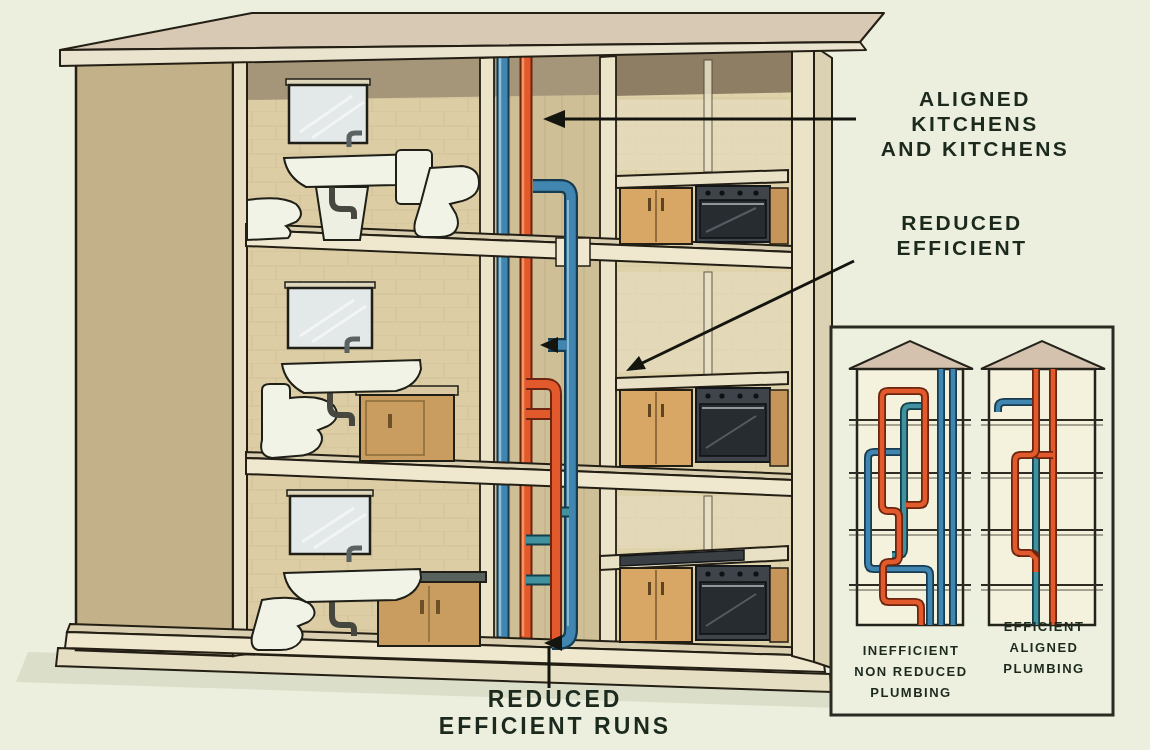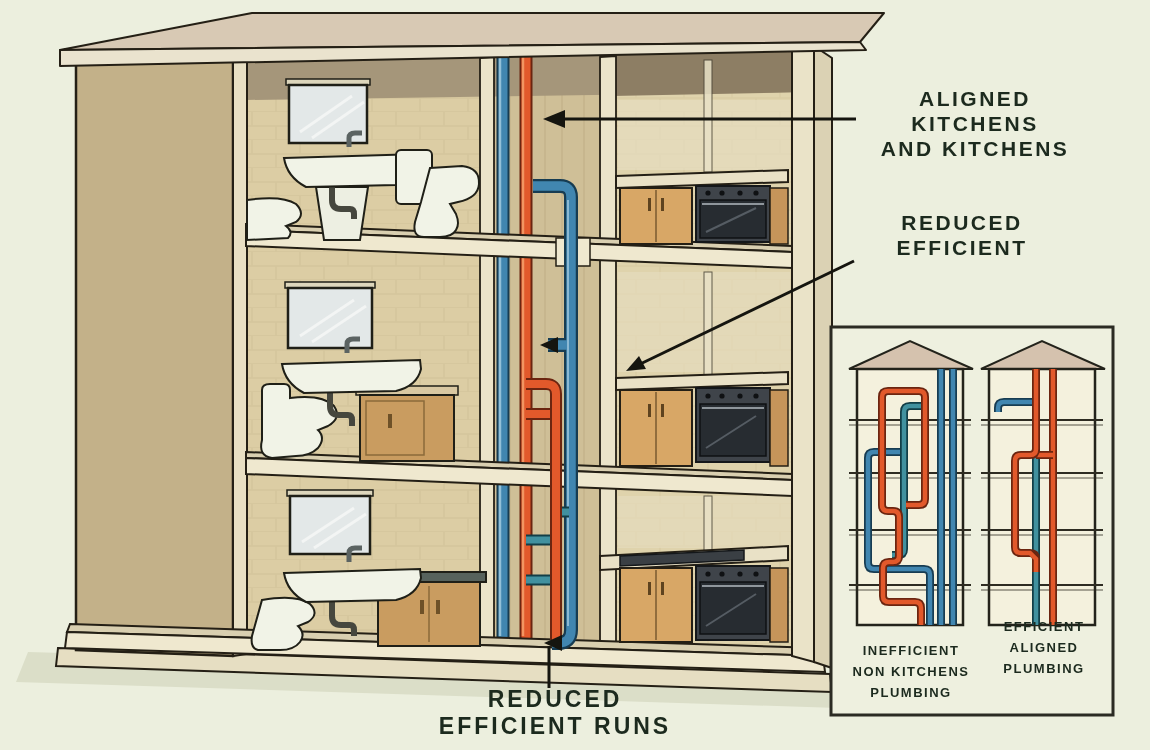--- a/index.html
+++ b/index.html
@@ -272,21 +272,21 @@
   <div>EFFICIENT</div>
 </div>
 
 <div class="label lbl-bottom" style="left:375px;top:686px;width:360px;">
   <div>REDUCED</div>
   <div>EFFICIENT RUNS</div>
 </div>
 
 <div class="label lbl-inset" style="left:838px;top:640px;width:146px;">
   <div>INEFFICIENT</div>
-  <div>NON KITCHENS</div>
+  <div>NON REDUCED</div>
   <div>PLUMBING</div>
 </div>
 
 <div class="label lbl-inset" style="left:972px;top:616px;width:144px;">
   <div>EFFICIENT</div>
   <div>ALIGNED</div>
   <div>PLUMBING</div>
 </div>
 </div>
 

